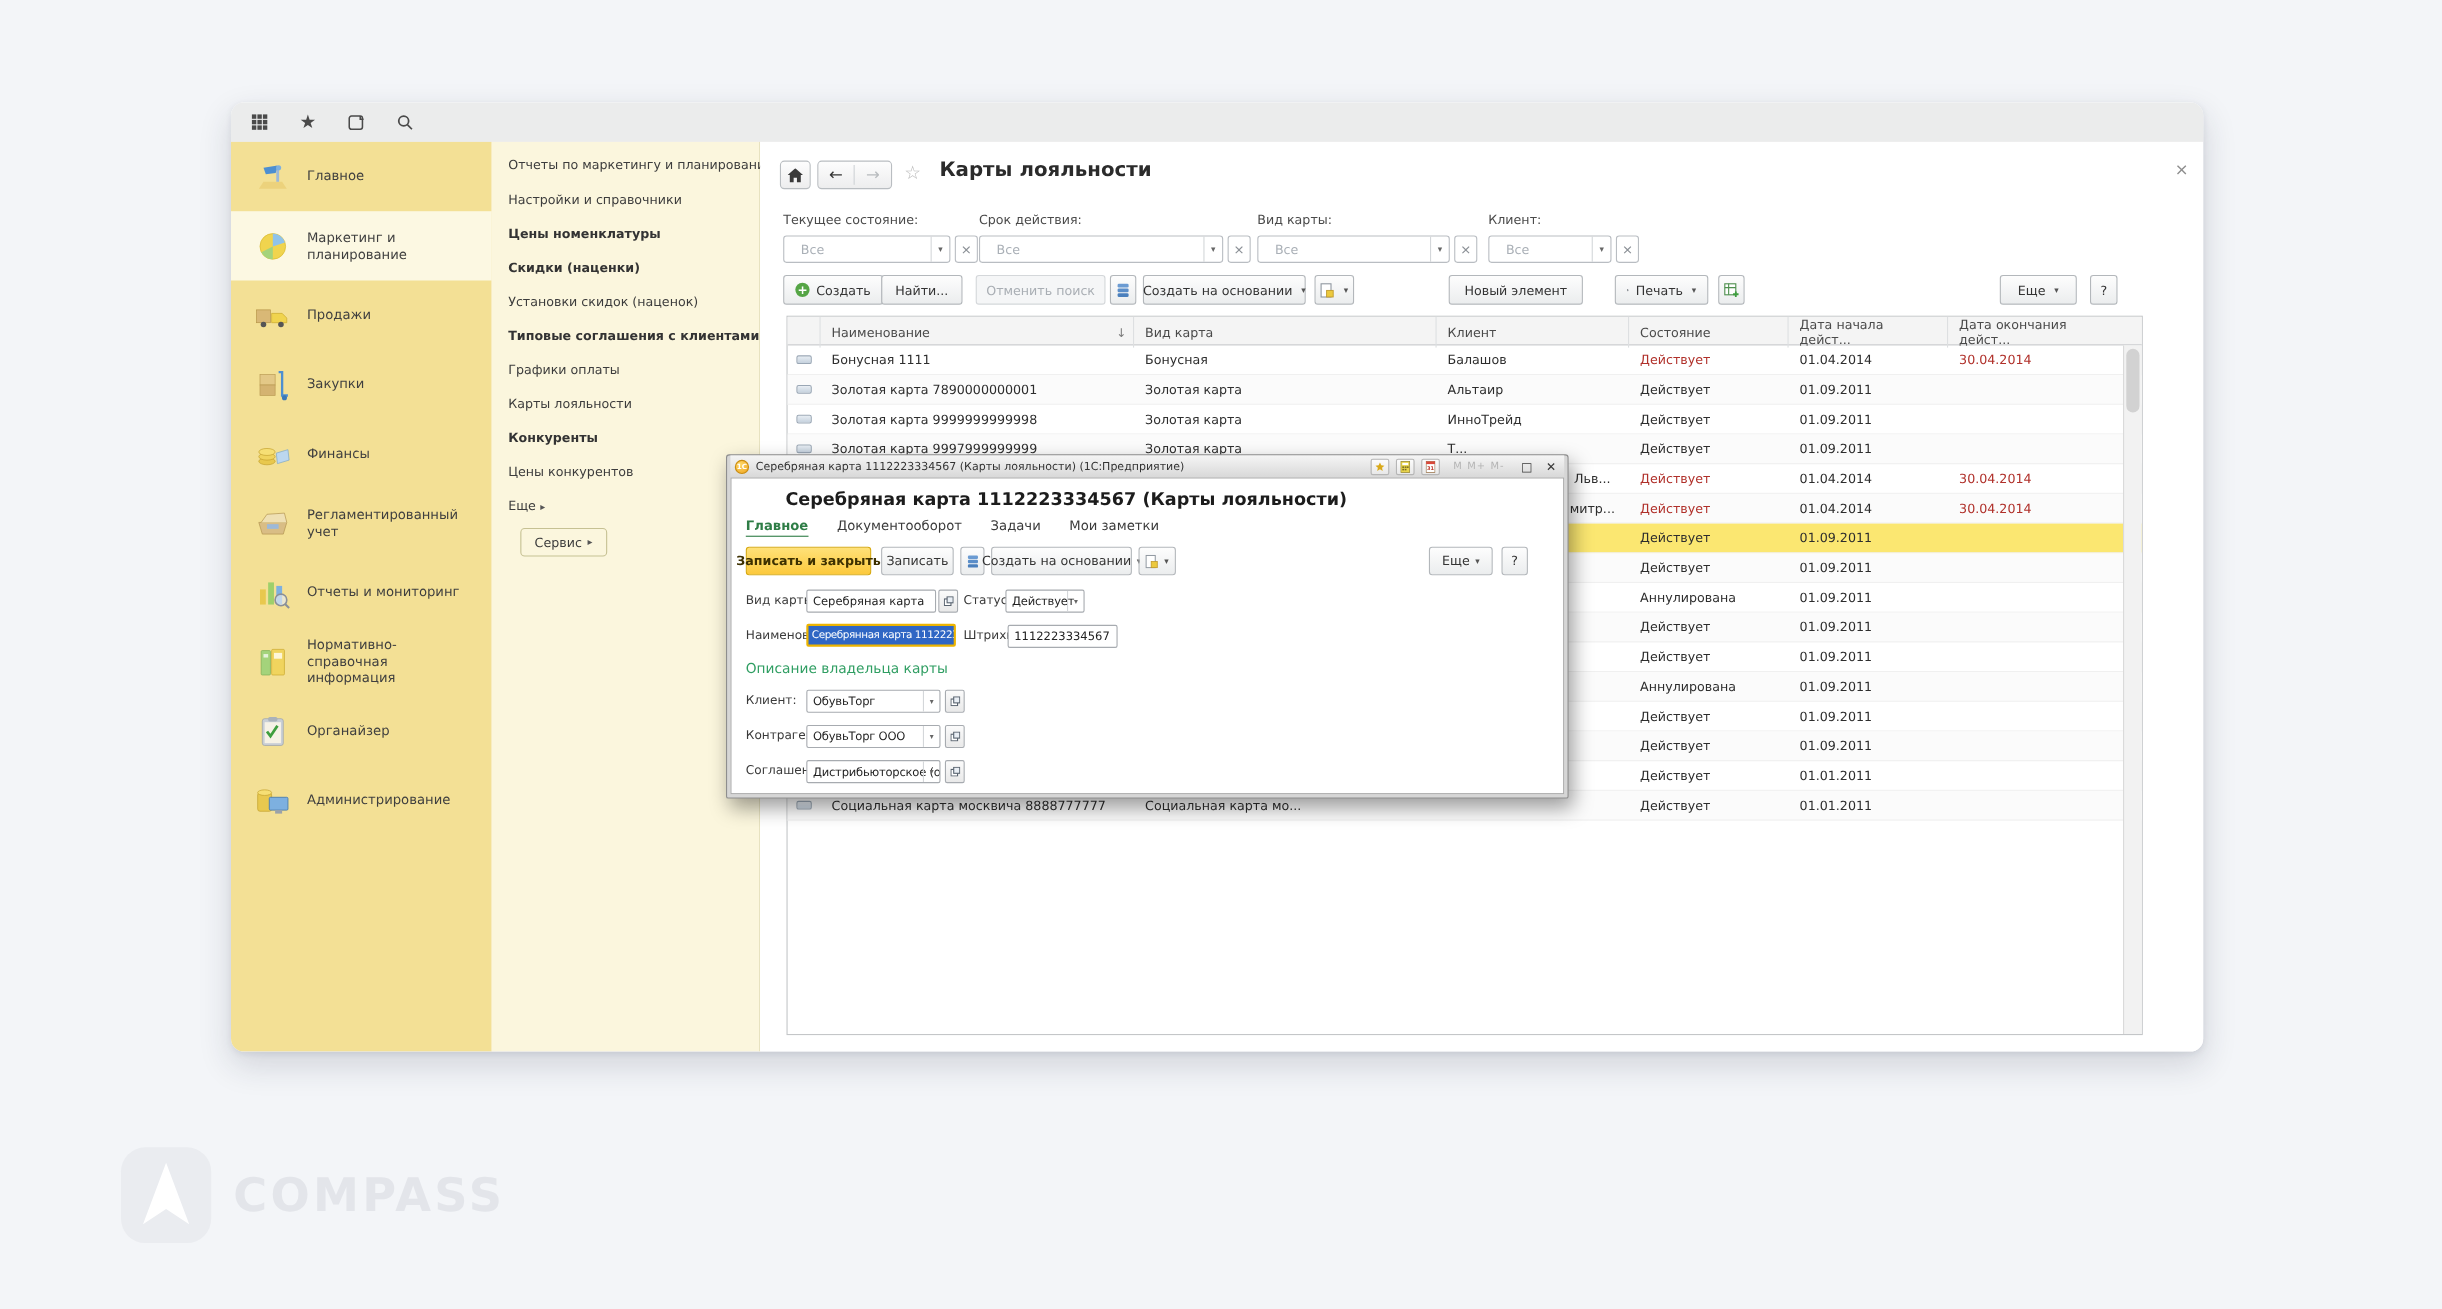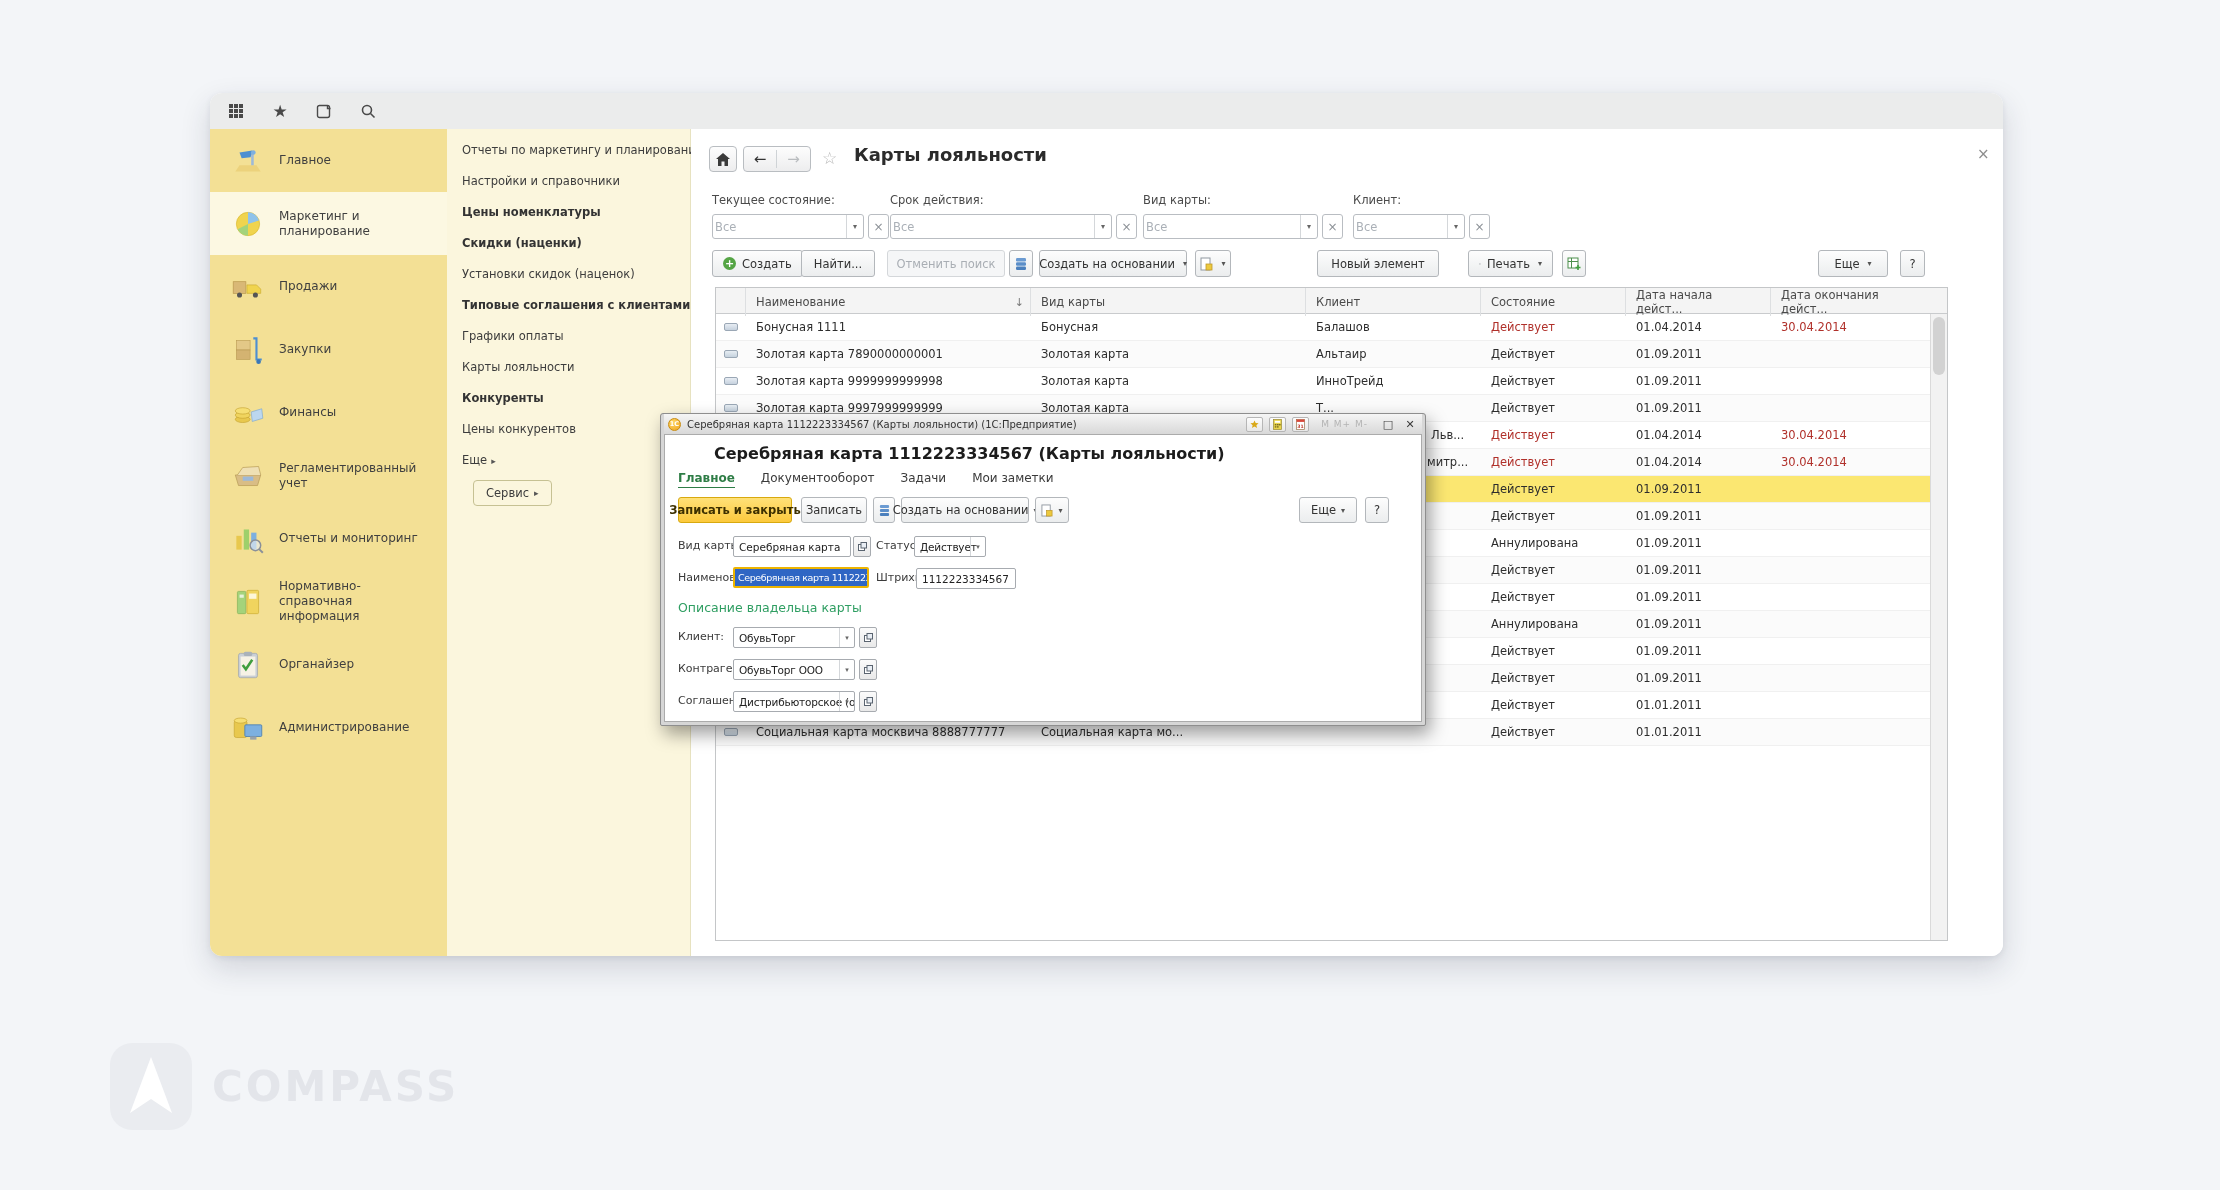--- a/index.html
+++ b/index.html
@@ -42,21 +42,21 @@
   .navgrp .half:first-child { border-right:1px solid #cfd3d6; }
   .fav-star { left:131px; top:19px; font-size:17px; color:#b9b9b9; cursor:pointer; }
   .page-title { left:163px; top:15px; font-size:18px; font-weight:600; color:#2b2b2b; }
   .form-close { left:1286px; top:16px; font-size:15px; color:#8e8e8e; cursor:pointer; }
 
   
   .fblock { position:absolute; top:64px; }
   .fblock .flabel { font-size:11.5px; color:#4a4a4a; display:block; margin-bottom:7px; }
   .frow { display:flex; gap:4px; }
   .combo { position:relative; height:25px; background:#fff; border:1px solid #b9bdc2; border-radius:3px;
-           display:flex; align-items:center; padding:0 20px 0 2px; font-size:11.5px; cursor:text; }
+           display:flex; align-items:center; padding:0 20px 0 15px; font-size:11.5px; cursor:text; }
   .combo .ph { color:#aab0b7; }
   .combo .arr { position:absolute; right:0; top:0; bottom:0; width:17px; border-left:1px solid #d4d7da;
                 display:flex; align-items:center; justify-content:center; font-size:8px; color:#666; cursor:pointer; }
   .xbtn { width:21px; height:25px; border:1px solid #b9bdc2; border-radius:3px; background:#fff;
           display:flex; align-items:center; justify-content:center; color:#8b9096; font-size:12px; cursor:pointer; }
   .f1 .combo{ width:152px; } .f2 .combo{ width:222px; } .f3 .combo{ width:175px; } .f4 .combo{ width:112px; }
 
   
   .tbar { position:absolute; top:121px; left:0; right:0; height:27px; }
   .btn { position:absolute; top:0; height:27px; display:inline-flex; align-items:center; justify-content:center; gap:6px;
@@ -396,21 +396,21 @@
           <span class="btn" style="left:1209px;width:25px;padding:0">?</span>
         </div>
 
         <div class="tbl">
           <div class="thead">
             <div class="hc"></div>
             <div class="hc">
                 <span>Наименование</span>
                 <span class="sort">↓</span>
               </div>
-            <div class="hc">Вид карты</div>
+            <div class="hc">Вид карта</div>
             <div class="hc">Клиент</div>
             <div class="hc">Состояние</div>
             <div class="hc">Дата начала дейст...</div>
             <div class="hc" style="border-right:none">Дата окончания дейст...</div>
           </div>
 
           <div class="trow">
             <div class="tc icon-c">
                 <span class="row-ic"></span>
               </div>

